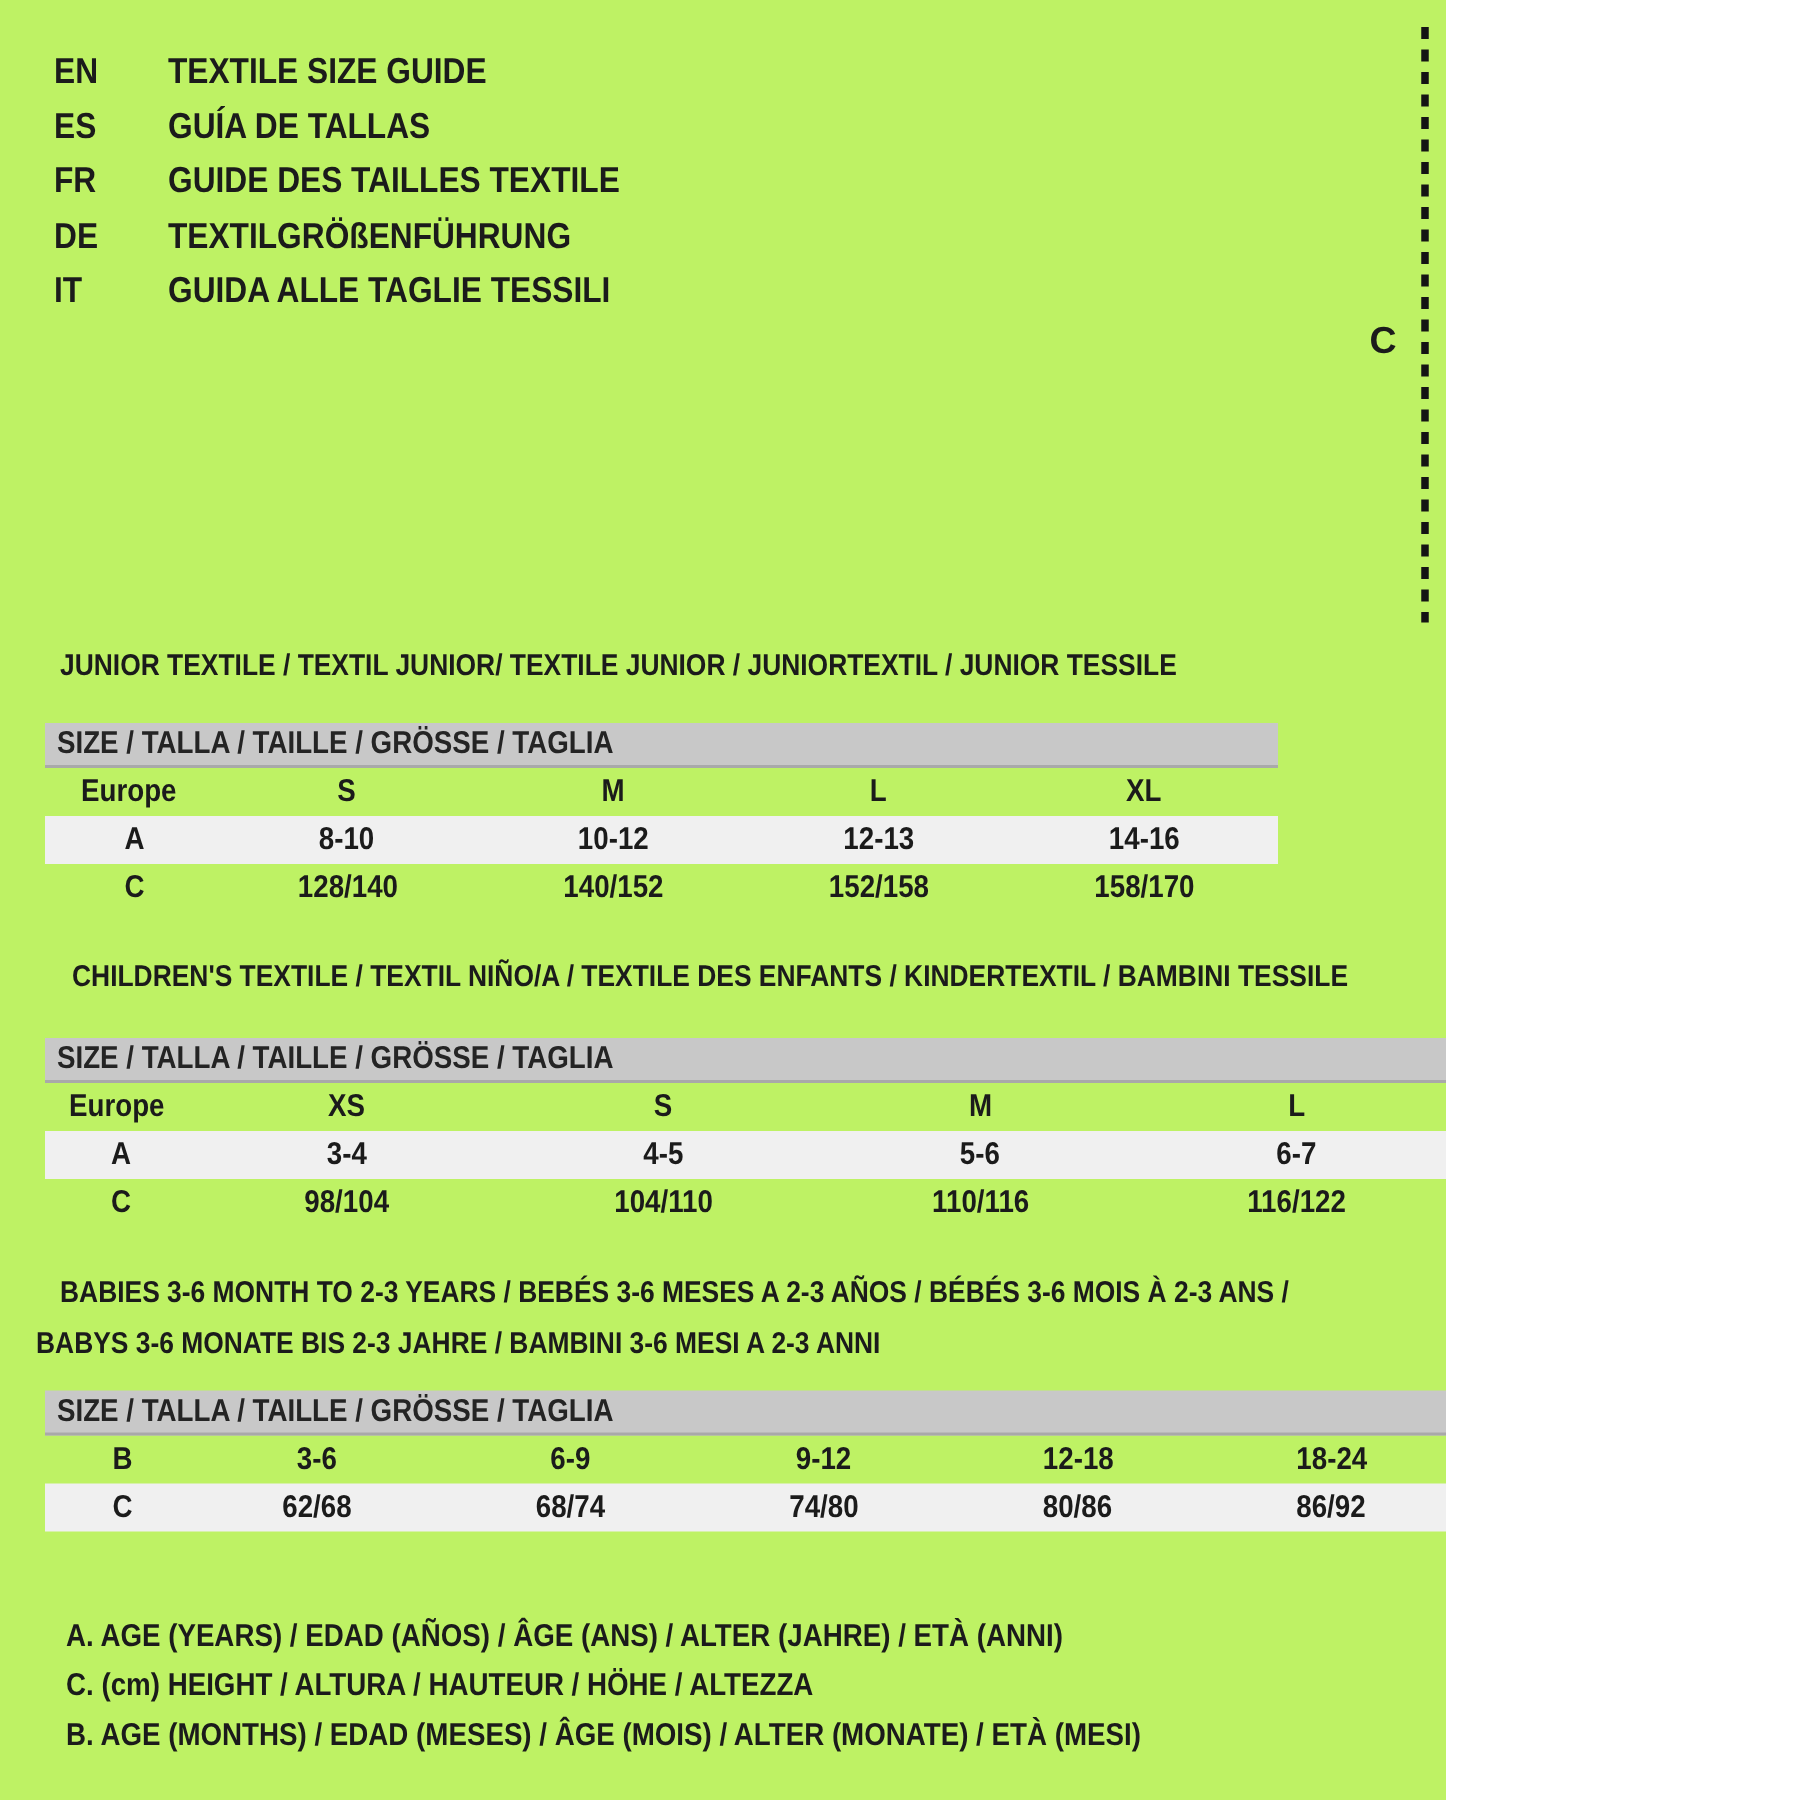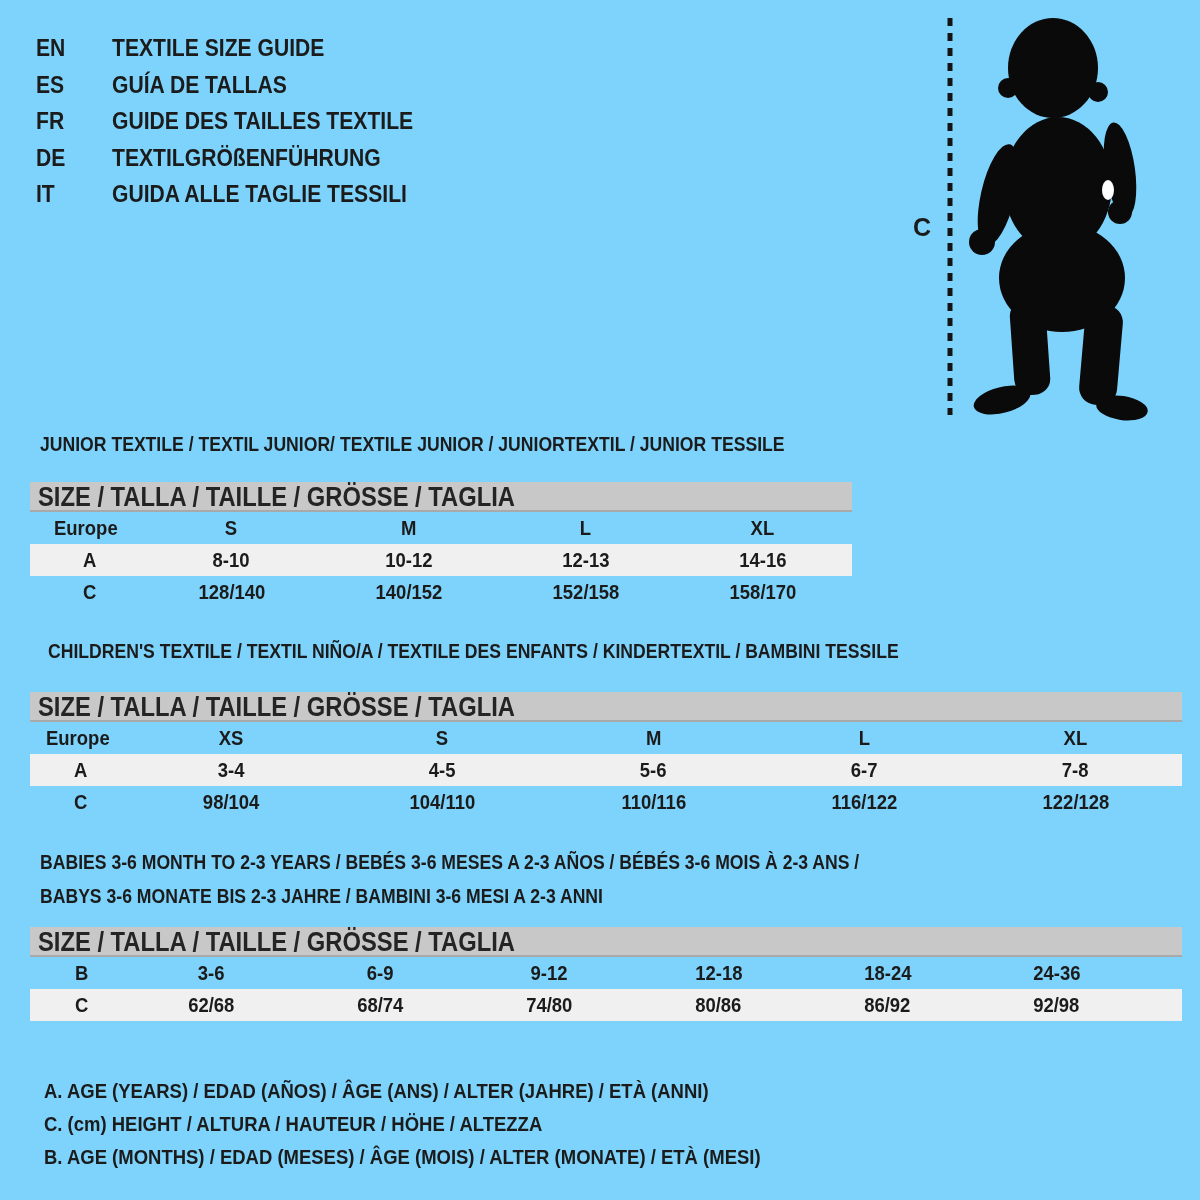--- a/index.html
+++ b/index.html
@@ -1,18 +1,18 @@
 <!DOCTYPE html>
 <html><head>
 <meta charset="utf-8">
 <style>
   * { margin:0; padding:0; box-sizing:border-box; }
   html,body { background:#ffffff; }
   .page {
-    position:relative; width:1200px; height:1200px; background:#7dd3fc;
+    position:relative; width:964px; height:1200px; background:#bef264;
     color:#1b1b1b; font-family:"Liberation Sans","DejaVu Sans",sans-serif;
     font-weight:bold; overflow:hidden;
   }
   
   .sx  { display:inline-block; white-space:nowrap; transform:scaleX(0.88); transform-origin:0 50%; }
   .sxc { display:inline-block; white-space:nowrap; transform:scaleX(0.88); transform-origin:50% 50%; }
 
   
   .lang-header { position:absolute; left:36px; top:30px; }
   .lang-row { display:flex; align-items:center; height:36.5px; font-size:24px; }
@@ -20,31 +20,31 @@
 
   
   .figure-svg { position:absolute; left:900px; top:8px; }
   .c-label { position:absolute; left:913px; top:213px; font-size:25px; }
 
   
   .sec-title { position:absolute; font-size:20px; font-weight:bold; }
   #junior-title   { left:40px; top:433px; }
   #children-title { left:48px; top:640px; }
   #babies-title1  { left:40px; top:851px; }
-  #babies-title2  { left:40px; top:885px; }
+  #babies-title2  { left:24px; top:885px; }
 
   
   .size-table { position:absolute; }
   #junior-table   { left:30px; top:482px; width:822px; }
   #children-table { left:30px; top:692px; width:1152px; }
   #babies-table   { left:30px; top:927px; width:1152px; }
 
   .size-bar {
     height:30px; background:#c8c8c8; border-bottom:2px solid #a9a9a9;
-    display:flex; align-items:flex-start; padding-left:8px; font-size:27px; color:#242424;
+    display:flex; align-items:center; padding-left:8px; font-size:21px; color:#242424;
   }
   .trow { display:grid; height:32px; align-items:center; font-size:21px; }
   .trow.alt { background:#f0f0f0; }
   #junior-table   .trow { grid-template-columns:113px repeat(4,177px); }
   #children-table .trow { grid-template-columns:96px repeat(5,211px); }
   #babies-table   .trow { grid-template-columns:97px repeat(6,169px); }
   .cell-label { padding-left:8px; text-align:center; }
   .cell-c { text-align:center; }
 
   

